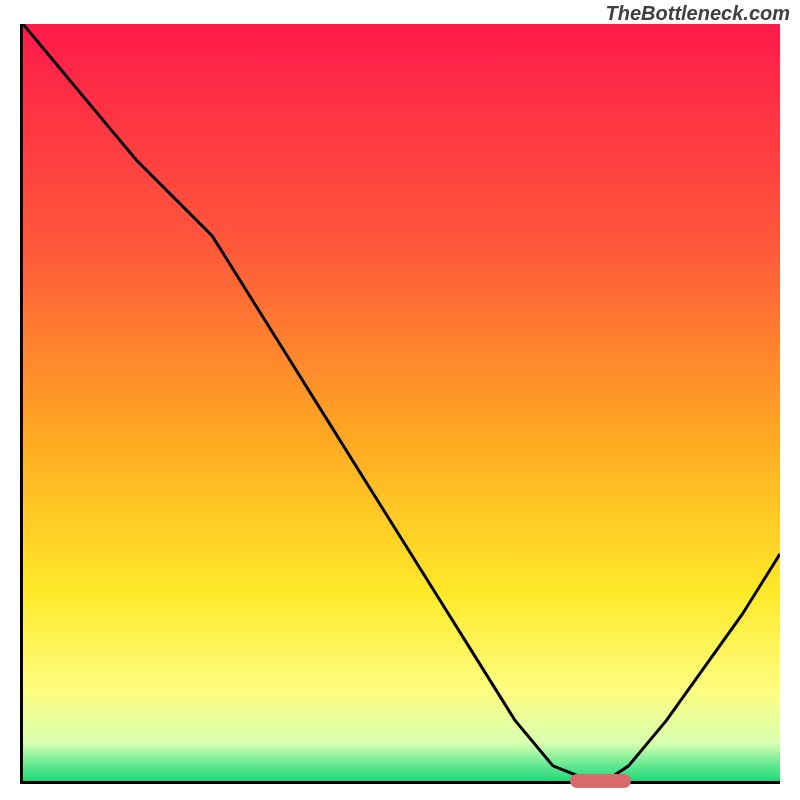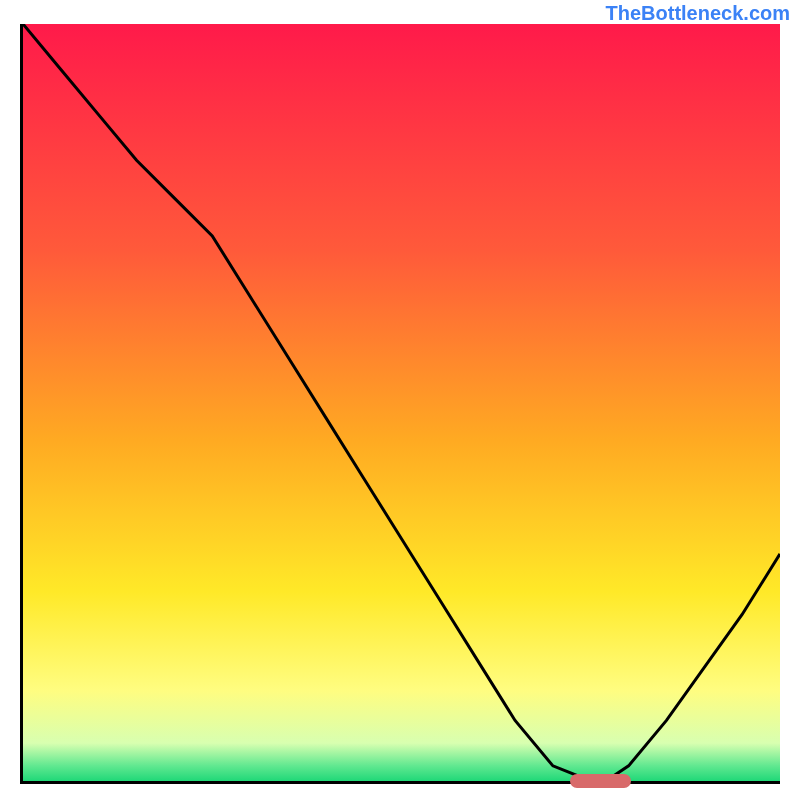--- a/index.html
+++ b/index.html
@@ -9,22 +9,23 @@
     background: #ffffff;
     position: relative;
     font-family: Arial, sans-serif;
   }
   .watermark {
     position: absolute;
     top: 2px;
     right: 10px;
     font-size: 20px;
     font-weight: bold;
-    color: #3b82f6;
+    color: #404040;
     z-index: 10;
+    font-style: italic;
   }
   .chart-area {
     position: absolute;
     left: 20px;
     top: 24px;
     width: 760px;
     height: 760px;
     border-left: 3px solid #000;
     border-bottom: 3px solid #000;
   }

